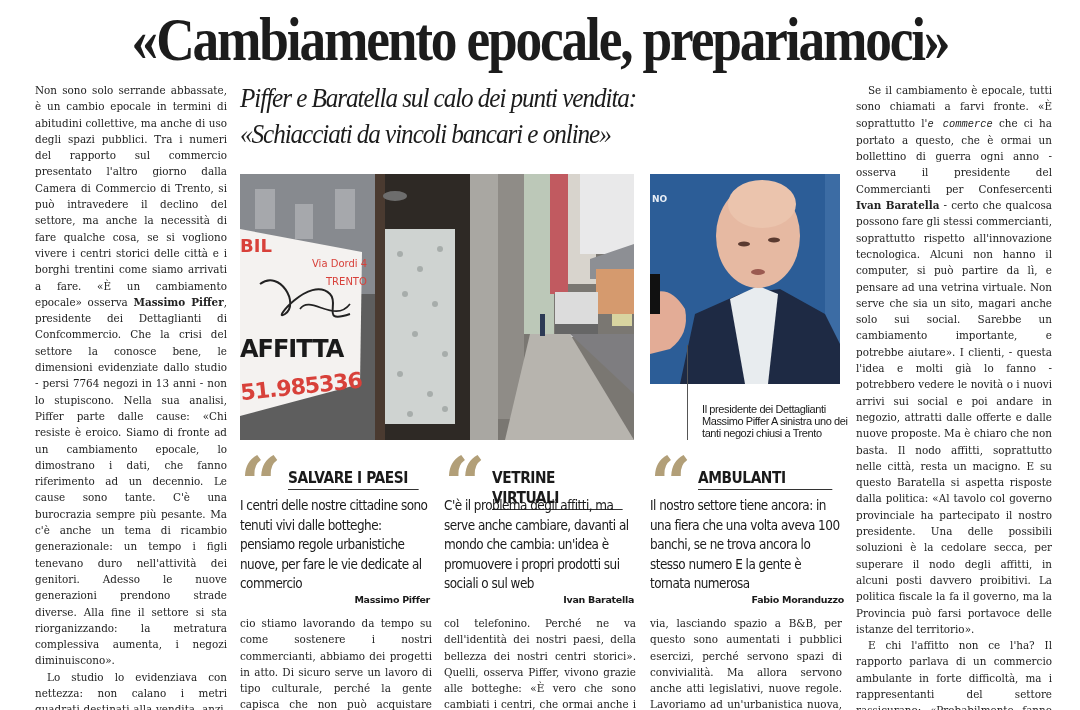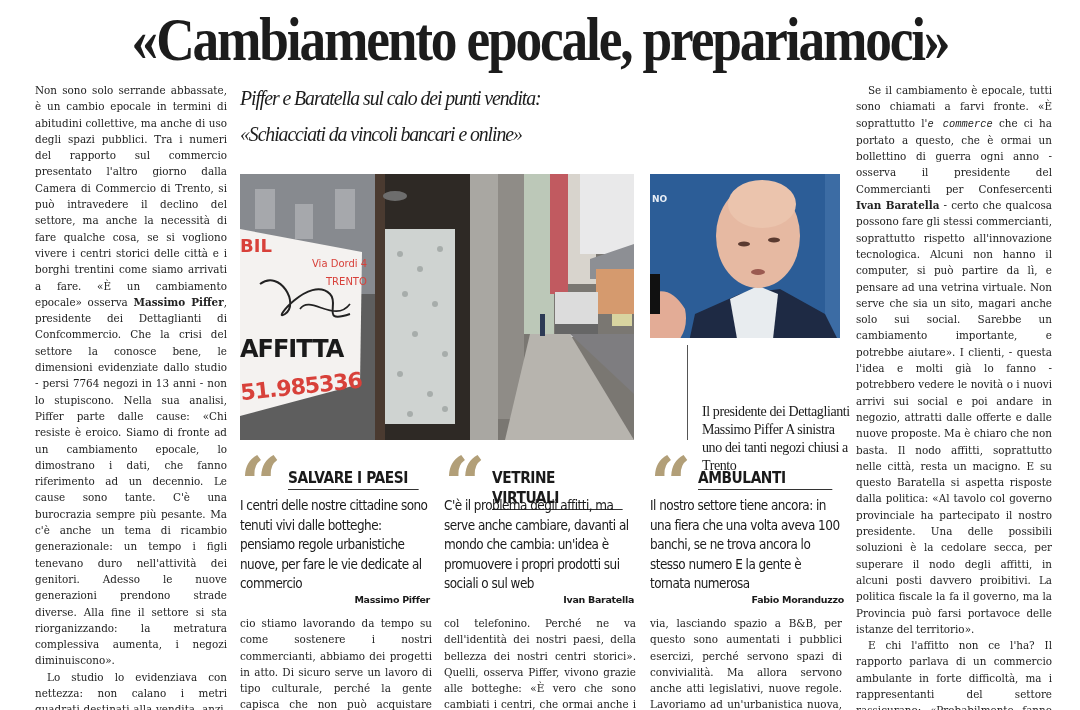--- a/index.html
+++ b/index.html
@@ -23,39 +23,39 @@
   .col-text p.indent { text-indent: 12px; }
   .col-text b { font-weight: bold; }
   .col-text i { font-style: italic; font-family: Liberation Mono, monospace; }
 
   #col1 { left: 35px; top: 82px; width: 192px; }
   #col5 { left: 856px; top: 82px; width: 196px; }
 
   .subhead {
     position: absolute; left: 240px; top: 80px; width: 600px;
     font-family: "Liberation Serif", serif; font-style: italic;
-    font-size: 22px; line-height: 36px; color: #1c1c1c;
+    font-size: 28px; line-height: 36px; color: #1c1c1c;
     letter-spacing: -1.2px; white-space: nowrap;
   }
   .subhead div { transform: scaleX(0.9); transform-origin: left; }
 
   .photo-street {
     position: absolute; left: 240px; top: 174px; width: 394px; height: 266px;
     overflow: hidden; background: #8a8780;
   }
   .photo-piffer {
-    position: absolute; left: 650px; top: 174px; width: 190px; height: 164px;
+    position: absolute; left: 650px; top: 174px; width: 190px; height: 210px;
     overflow: hidden; background: #2c5d97;
   }
   .caption-line {
     position: absolute; left: 687px; top: 345px; width: 1px; height: 95px; background: #555;
   }
   .caption {
     position: absolute; left: 702px; top: 403px; width: 150px;
-    font-family: Liberation Serif, serif; font-size: 14px; line-height: 18px;
+    font-family: Liberation Sans, sans-serif; font-size: 11px; line-height: 12px;
     color: #1a1a1a; letter-spacing: -0.4px;
   }
 
   .quote-box { position: absolute; top: 458px; height: 150px; }
   .quote-box .qhead { position: relative; height: 34px; }
   .quote-box .qmark {
     position: absolute; left: 0; top: -10px;
     font-family: "DejaVu Serif", serif; font-size: 72px; line-height: 72px;
     color: #b29f78; font-weight: bold; letter-spacing: -6px;
   }

